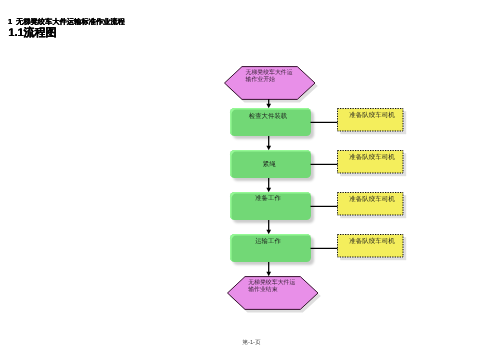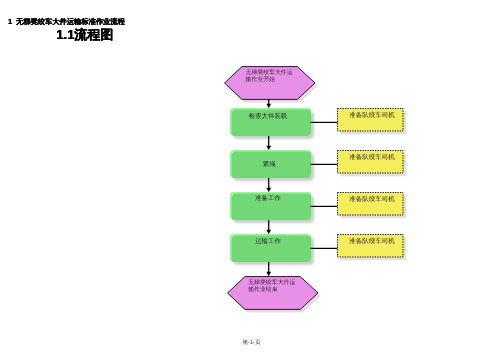--- a/index.html
+++ b/index.html
@@ -4,21 +4,21 @@
 <title>flow</title>
 <style>
   html,body{margin:0;padding:0;}
   body{width:503px;height:356px;background:#ffffff;overflow:hidden;
        font-family:"Liberation Sans",sans-serif;
        -webkit-font-smoothing:antialiased;text-rendering:geometricPrecision;}
   .page{position:relative;width:503px;height:292px;}
   .hdr{position:absolute;font-weight:bold;color:#000;white-space:pre;transform:translateZ(0);
        text-shadow:0.25px 0 0 #000, 0 0.25px 0 #000;}
   #h1{left:8px;top:17.2px;font-size:7.25px;letter-spacing:0.0px;}
-  #h2{left:8.3px;top:26.3px;font-size:13px;margin-left:48px;}
+  #h2{left:8.3px;top:26.3px;font-size:11px;}
   .pagenum{position:absolute;left:0;top:339.0px;width:503px;text-align:center;transform:translateZ(0);
            font-size:5.7px;color:#4a4a4a;}
   .node{position:absolute;box-sizing:border-box;}
   .green{background:#72D876;border-radius:4.5px;
          box-shadow:3px 3px 2.5px rgba(0,0,0,.20),
                     inset 1.6px 1.6px 0 #95f996;
          display:flex;align-items:flex-start;justify-content:center;
          padding-right:5px;box-sizing:border-box;}
   .green span{transform:translateZ(0);font-size:6.35px;letter-spacing:0.05px;color:#1b1b1b;padding-top:3.9px;}
   .yellow{background:transparent;

